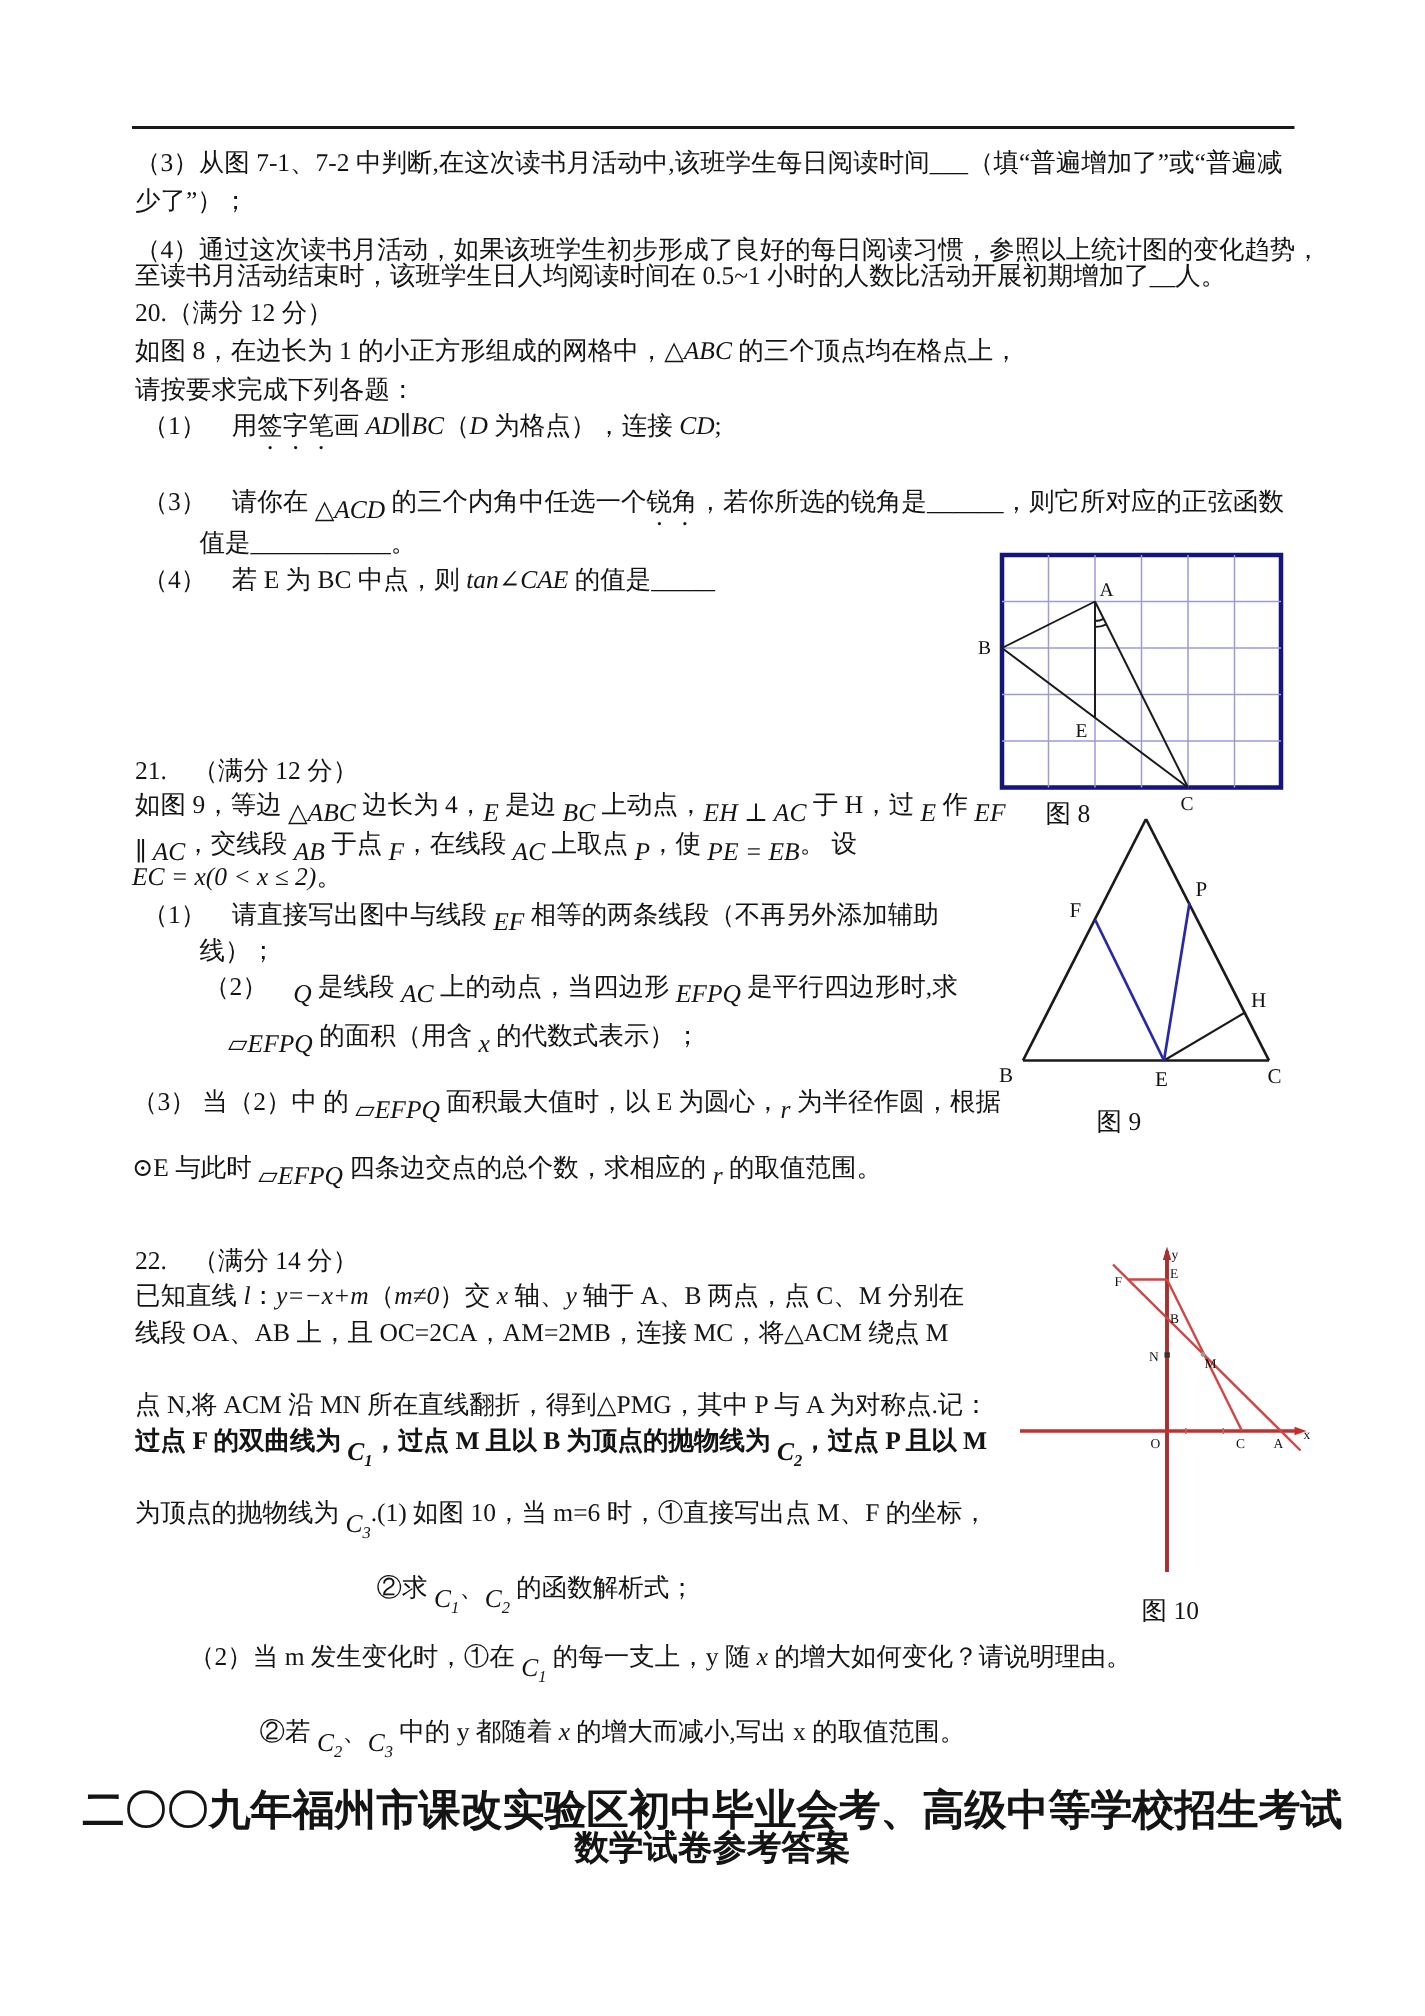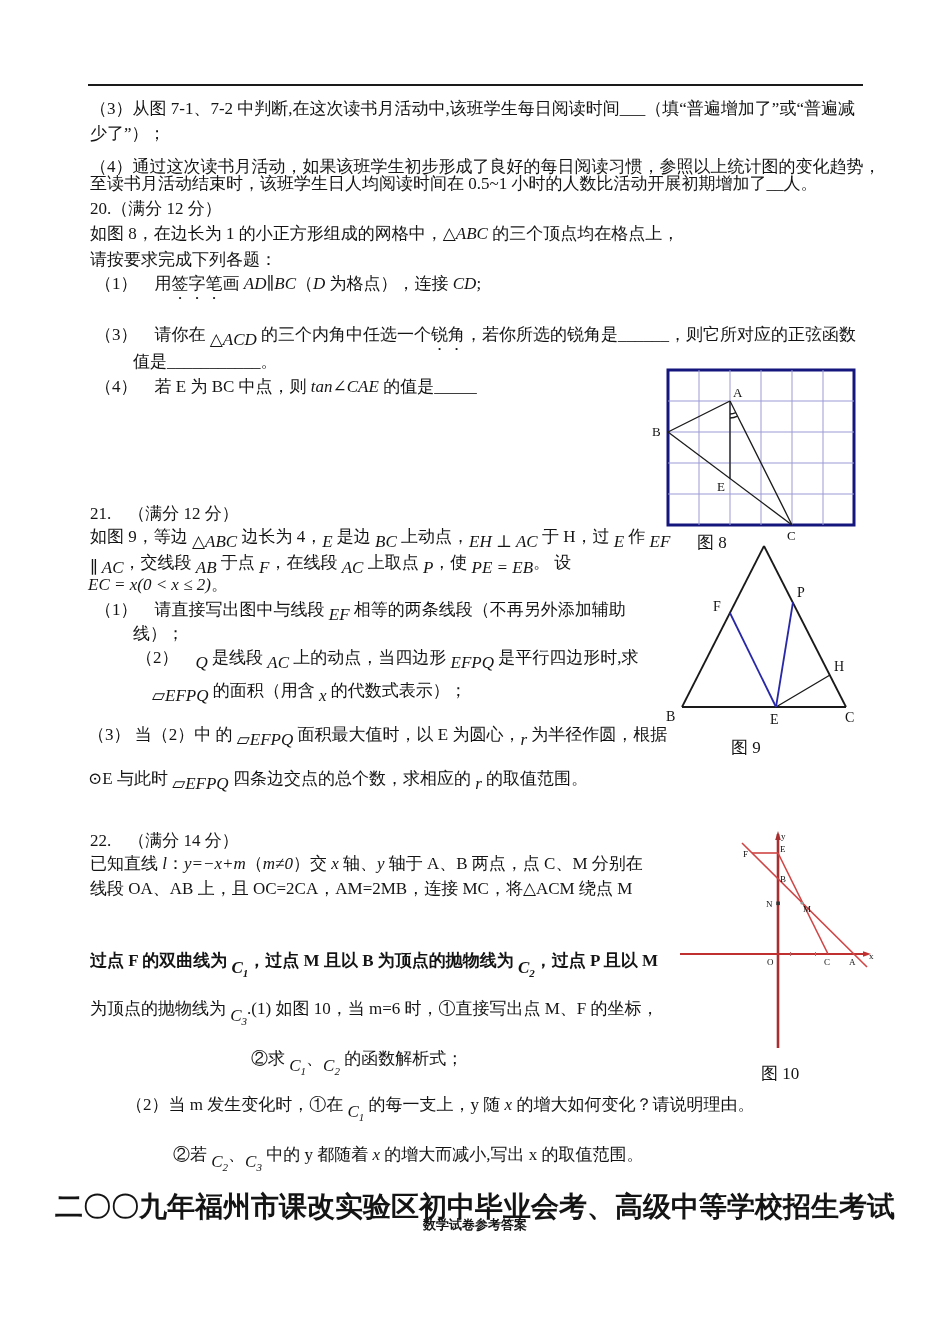--- a/index.html
+++ b/index.html
@@ -9,21 +9,21 @@
   .ln{position:absolute;white-space:nowrap;font-size:17px;line-height:25px;}
   .it{font-style:italic;}
   .fm{font-style:italic;position:relative;top:5px;}
   .fmC{font-style:italic;position:relative;top:7px;}
   .csub{font-size:11px;font-style:italic;}
   .dots{text-emphasis:filled dot;text-emphasis-position:under right;
         -webkit-text-emphasis:filled dot;-webkit-text-emphasis-position:under;}
   .caption{position:absolute;font-size:17px;white-space:nowrap;}
   .footer{position:absolute;left:0;width:100%;text-align:center;font-weight:bold;white-space:nowrap;}
   .f1{font-size:28px;}
-  .f2{font-size:13px;}
+  .f2{font-size:23px;}
   svg{position:absolute;overflow:visible;}
   svg text{font-family:"Liberation Serif","DejaVu Serif",serif;fill:#111;}
 </style>
 </head>
 <body>
 
 <div class="page">
 
   <div class="rule" style="left:88px;top:84px;width:775px;height:2px;"></div>
 
@@ -99,20 +99,21 @@
       <text x="55" y="73">F</text>
       <text x="139" y="59">P</text>
       <text x="176" y="133">H</text>
     </g>
   </svg>
   <div class="caption" style="left:731px;top:736px;"><span>图 9</span></div>
 
   <div class="ln" style="left:90px;top:828px;"><span>22.　（满分 14 分）</span></div>
   <div class="ln" style="left:90px;top:851px;"><span>已知直线 </span><span class="it">l</span><span>：</span><span class="it">y=−x+m</span><span>（</span><span class="it">m≠0</span><span>）交 </span><span class="it">x</span><span> 轴、</span><span class="it">y</span><span> 轴于 A、B 两点，点 C、M 分别在</span></div>
   <div class="ln" style="left:90px;top:876px;"><span>线段 OA、AB 上，且 OC=2CA，AM=2MB，连接 MC，将△ACM 绕点 M</span></div>
+  <div class="ln" style="left:90px;top:924px;"><span>点 N,将 ACM 沿 MN 所在直线翻折，得到△PMG，其中 P 与 A 为对称点.记：</span></div>
   <div class="ln" style="left:90px;top:948px;font-weight:bold;"><span>过点 F 的双曲线为 </span><span class="fmC"><span>C</span><sub class="csub">1</sub></span><span>，过点 M 且以 B 为顶点的抛物线为 </span><span class="fmC"><span>C</span><sub class="csub">2</sub></span><span>，过点 P 且以 M</span></div>
   <div class="ln" style="left:90px;top:996px;"><span>为顶点的抛物线为 </span><span class="fmC"><span>C</span><sub class="csub">3</sub></span><span>.(1) 如图 10，当 m=6 时，①直接写出点 M、F 的坐标，</span></div>
   <div class="ln" style="left:251px;top:1046px;"><span>②求 </span><span class="fmC"><span>C</span><sub class="csub">1</sub></span><span>、</span><span class="fmC"><span>C</span><sub class="csub">2</sub></span><span> 的函数解析式；</span></div>
   <div class="ln" style="left:102px;top:1092px;margin-left:24px;"><span>（2）当 m 发生变化时，①在 </span><span class="fmC"><span>C</span><sub class="csub">1</sub></span><span> 的每一支上，y 随 </span><span class="it">x</span><span> 的增大如何变化？请说明理由。</span></div>
   <div class="ln" style="left:173px;top:1142px;"><span>②若 </span><span class="fmC"><span>C</span><sub class="csub">2</sub></span><span>、</span><span class="fmC"><span>C</span><sub class="csub">3</sub></span><span> 中的 y 都随着 </span><span class="it">x</span><span> 的增大而减小,写出 x 的取值范围。</span></div>
 
   <svg style="left:560px;top:825px;" width="330" height="235" viewBox="0 0 330 235">
     <line x1="218" y1="9" x2="218" y2="223" stroke="#a82f2f" stroke-width="2.6"></line>
     <polygon points="218,6 215.2,15 220.8,15" fill="#a82f2f"></polygon>
     <line x1="120" y1="129" x2="304" y2="129" stroke="#c03030" stroke-width="2.2"></line>

